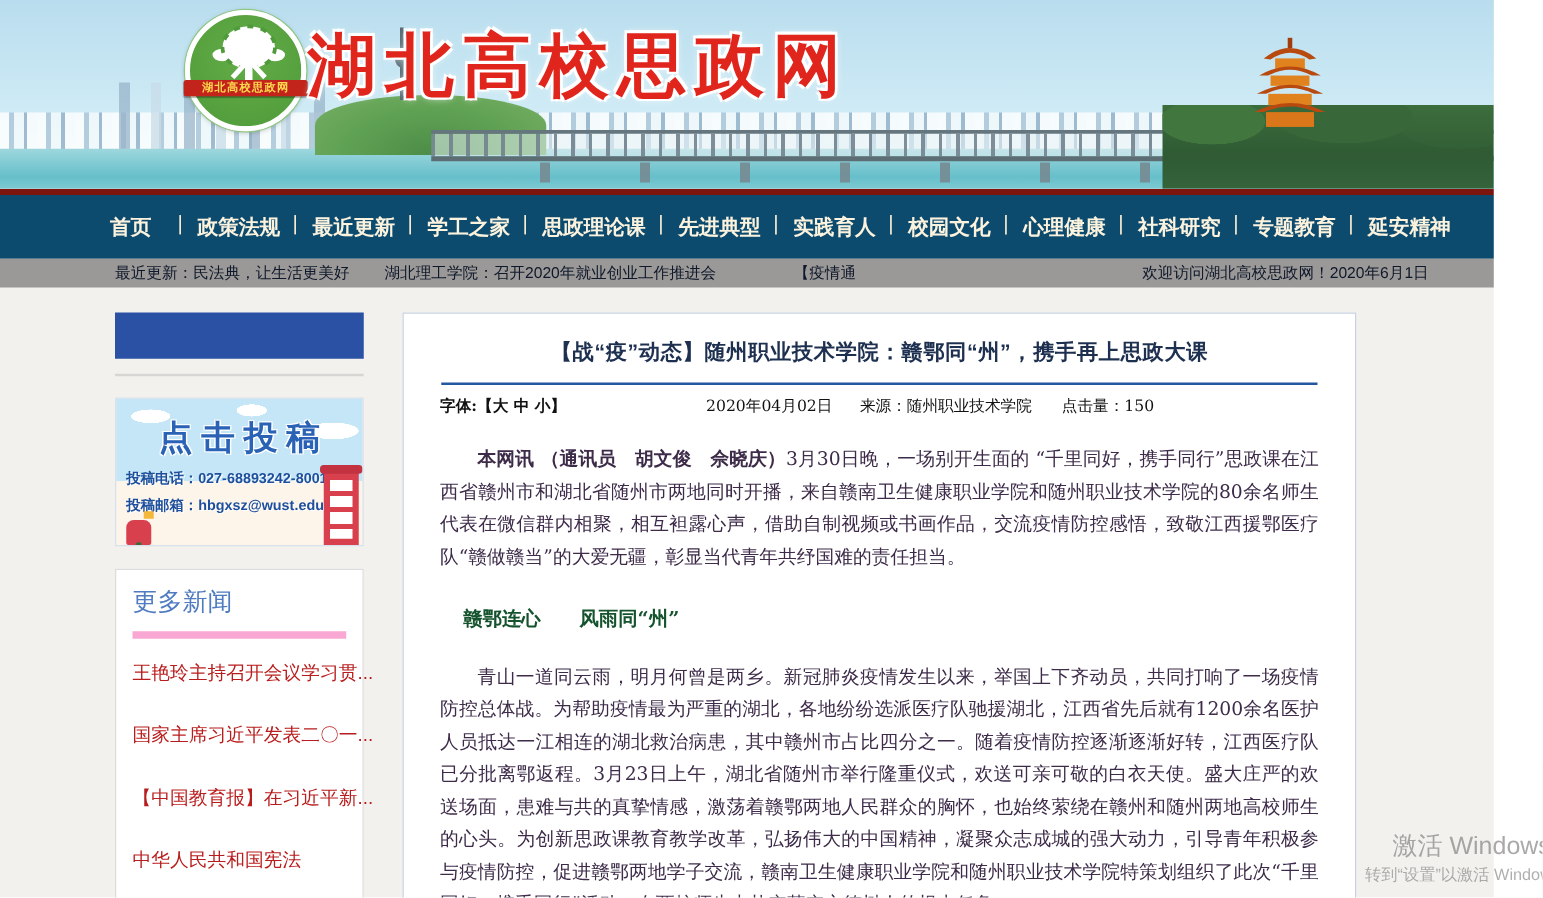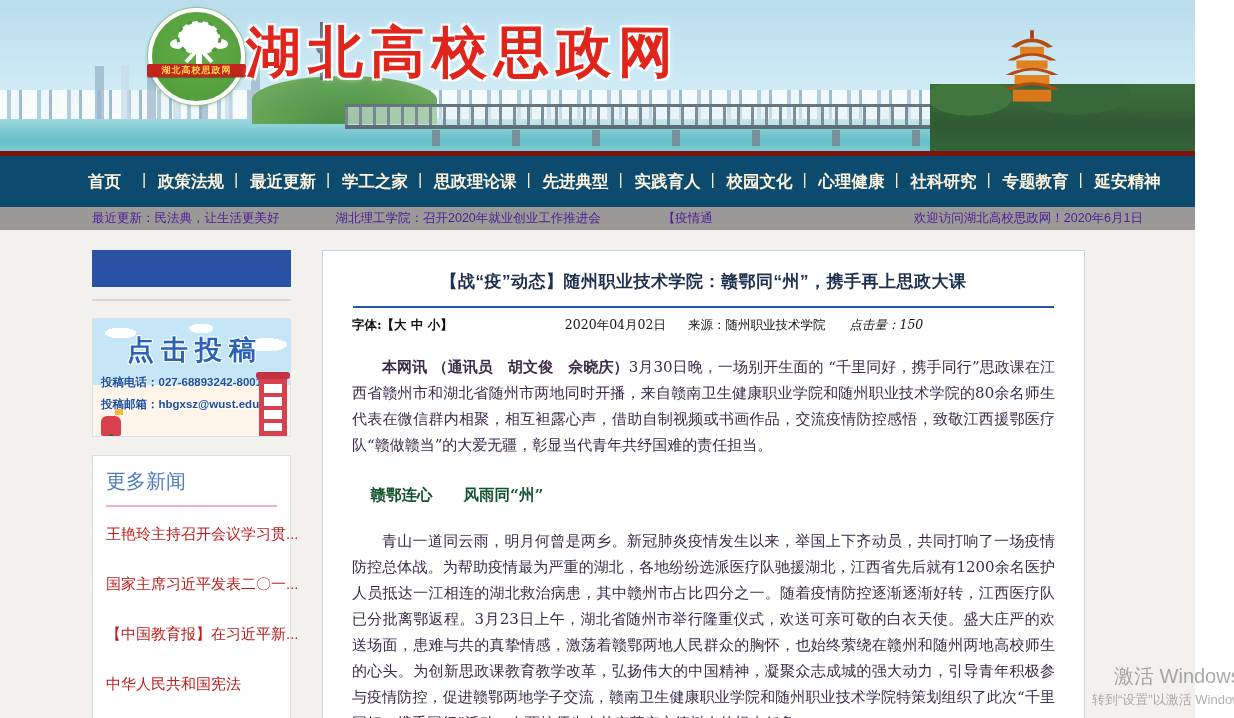--- a/index.html
+++ b/index.html
@@ -49,24 +49,24 @@
   .red-line { height:5px; background:#7c150e; }
   .navbar { height:51px; background:#0c4a6e; display:flex; align-items:center; padding-left:75px; }
   .navbar ul { list-style:none; display:flex; align-items:center; }
   .navbar li { position:relative; color:#fcf3de; font-size:16.5px; font-weight:bold;
     padding:0 13px; cursor:pointer; white-space:nowrap; }
   .navbar li:first-child { padding-right:24px; }
   .navbar li + li::before { content:"|"; position:absolute; left:-3px; top:-1px;
     color:#f7ead0; font-weight:normal; }
 
   
-  .ticker { height:23px; background:#9a9997; color:#4c1d95; font-size:12.5px;
+  .ticker { height:23px; background:#9a9997; color:#0f172a; font-size:12.5px;
     display:flex; align-items:center; padding:0 52px 0 92px; white-space:nowrap; }
   .ticker .t-item { cursor:pointer; }
-  .ticker .t1 { margin-right:56px; }
+  .ticker .t1 { margin-right:28px; }
   .ticker .t2 { margin-right:62px; }
   .ticker .welcome { margin-left:auto; }
 
   
   .content { display:flex; align-items:flex-start; padding:20px 0 0 92px; min-height:488px; }
 
   .sidebar { width:199px; flex:none; }
   .blue-box { height:37px; background:#2b51a5; }
   .side-div { height:2px; background:#d7d6d4; margin-top:12px; }
 
@@ -87,36 +87,36 @@
   .phone-booth::before { content:""; position:absolute; left:-3px; top:0; right:-3px; height:7px;
     background:#c23240; border-radius:3px; }
   .phone-booth::after { content:""; position:absolute; left:5px; top:12px; right:5px; bottom:5px;
     background:repeating-linear-gradient(180deg,#ffffff 0 9px, #d8404e 9px 13px); }
   .mailbox { position:absolute; left:8px; bottom:0; width:20px; height:20px; background:#d8404e;
     border-radius:6px 6px 2px 2px; }
   .mailbox::before { content:""; position:absolute; left:8px; bottom:-6px; width:4px; height:8px; background:#2f6e3c; }
   .mailbox::after { content:""; position:absolute; right:-2px; top:-7px; width:8px; height:6px; background:#f3b73c; }
 
   .news-box { margin-top:18px; background:#ffffff; border:1px solid #dcdcdc; height:420px; }
-  .news-head { margin:12px 13px 0; padding-bottom:10px; border-bottom:2px solid #f9a8d4;
+  .news-head { margin:12px 13px 0; padding-bottom:10px; border-bottom:6px solid #f9a8d4;
     font-size:20px; color:#4f7cc0; }
   .news-box ul { list-style:none; padding:18px 13px 0; }
   .news-box li { font-size:15px; color:#b91c1c; margin-bottom:31px; cursor:pointer; white-space:nowrap; }
 
   .article-panel { width:763px; margin-left:31px; background:#ffffff; border:1px solid #c7d2e0;
     min-height:468px; position:relative; }
   .article-title { padding:19px 24px 0; text-align:center; font-size:17px; font-weight:bold;
     color:#1e3050; letter-spacing:.5px; }
   .title-rule { height:2px; background:#2457a0; margin:13px 30px 0; }
   .meta { display:flex; align-items:center; margin:9px 29px 0; font-size:12.5px; color:#111111;
     font-family:"DejaVu Serif","Liberation Serif",serif; }
   .font-controls { cursor:pointer;font-weight:bold; }
   .meta .date { margin-left:112px; }
   .meta .src { margin-left:22px; }
-  .meta .hits { margin-left:24px;font-style:italic; }
+  .meta .hits { margin-left:24px; }
   .article-body { padding:0 29px; font-size:15px; line-height:26px; color:#3d2b49;
     text-align:justify; font-family:"DejaVu Serif","Liberation Serif",serif; }
   .article-body p { text-indent:2em; margin-top:20px; }
   .article-body .lead { font-weight:bold; }
   .article-body h3 { margin:24px 0 0 1.2em; font-size:15.5px; color:#14532d; font-weight:bold; }
 
   .watermark { position:absolute; left:1092px; top:663px; pointer-events:none; white-space:nowrap; }
   .wm1 { margin-left:22px; font-size:20px; color:rgba(117,117,117,.62); }
   .wm2 { margin-top:1px; font-size:13px; color:rgba(117,117,117,.58); }
 </style>

